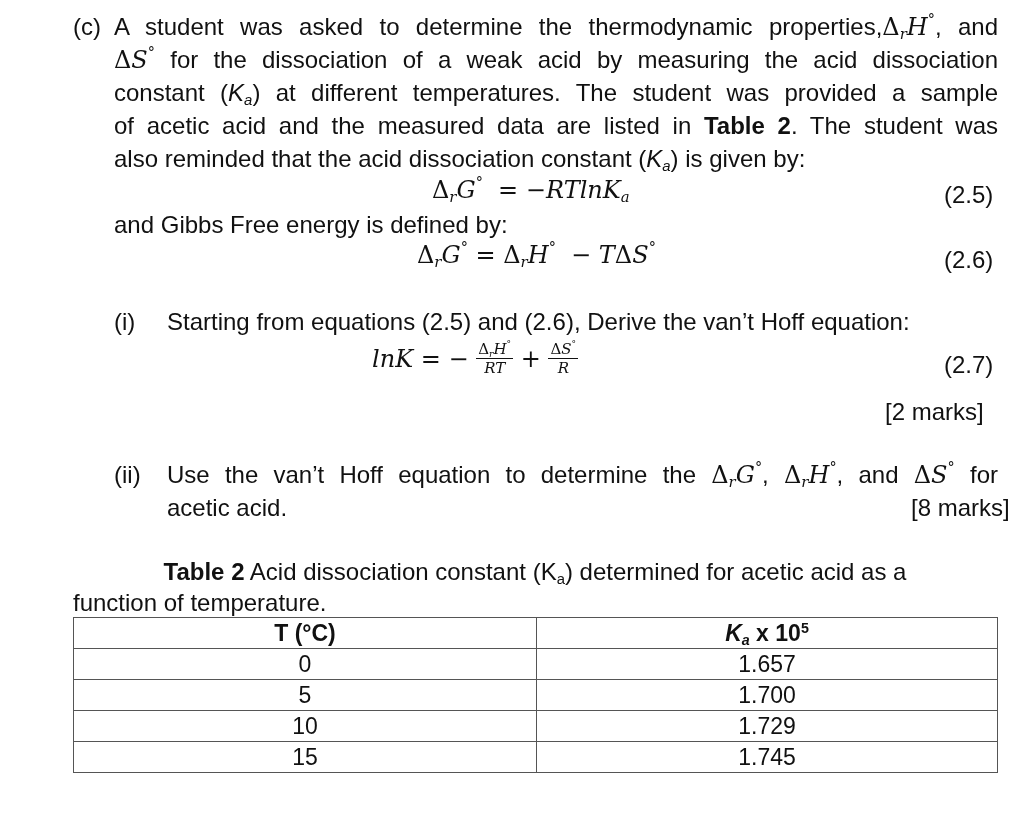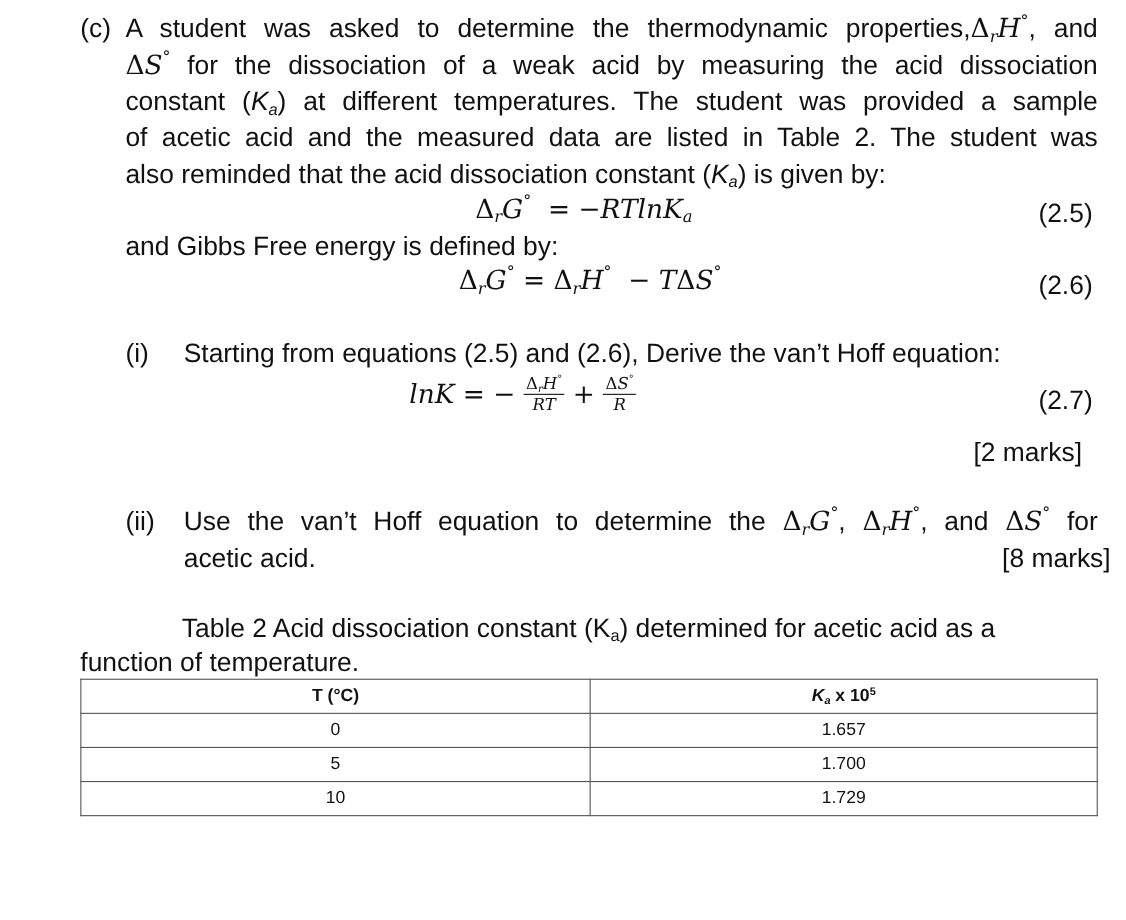--- a/index.html
+++ b/index.html
@@ -6,27 +6,27 @@
   body{width:1024px;height:836px;position:relative;overflow:hidden;color:#111;font-family:"Liberation Sans",sans-serif;}
   .abs{position:absolute;white-space:nowrap;}
   .t{font-size:24px;line-height:33px;}
   .m{font-family:"DejaVu Serif","Liberation Serif",serif;font-style:italic;}
   .up{font-style:normal;}
   sub{font-size:0.62em;vertical-align:-0.28em;line-height:0;}
   sup{font-size:0.62em;vertical-align:0.55em;line-height:0;}
   .deg{font-size:0.6em;vertical-align:0.75em;line-height:0;font-style:normal;}
   .just{text-align:justify;text-align-last:justify;}
   table{border-collapse:collapse;position:absolute;left:73px;top:617px;width:925px;}
-  td{border:1.5px solid #555;text-align:center;font-size:16px;height:30px;padding:0;line-height:30px;}
+  td{border:1.5px solid #555;text-align:center;font-size:23px;height:30px;padding:0;line-height:30px;}
   td.h{font-weight:bold;}
   .frac{display:inline-block;vertical-align:middle;text-align:center;font-size:15px;line-height:18px;}
   .frac .num{display:block;border-bottom:1.5px solid #111;padding:0 2px;}
   .frac .den{display:block;padding:0 2px;}
   .eqn{font-size:24px;}
-  b{font-weight:normal;}
+  b{font-weight:bold;}
 </style>
 </head>
 <body>
 
 <div class="abs t" style="left:73px;top:10px;">(c)</div>
 
 <div class="abs t just" style="left:114px;top:10px;width:884px;">
   <span>A student was asked to determine the thermodynamic properties,</span><span class="m"><span class="up">Δ</span><sub>r</sub><span>H</span><span class="deg">°</span></span><span>, and</span>
 </div>
 
@@ -107,14 +107,18 @@
     <td>1.657</td>
   </tr>
   <tr>
     <td>5</td>
     <td>1.700</td>
   </tr>
   <tr>
     <td>10</td>
     <td>1.729</td>
   </tr>
+  <tr>
+    <td>15</td>
+    <td>1.745</td>
+  </tr>
 </tbody>
   </table>
 
 </body></html>

